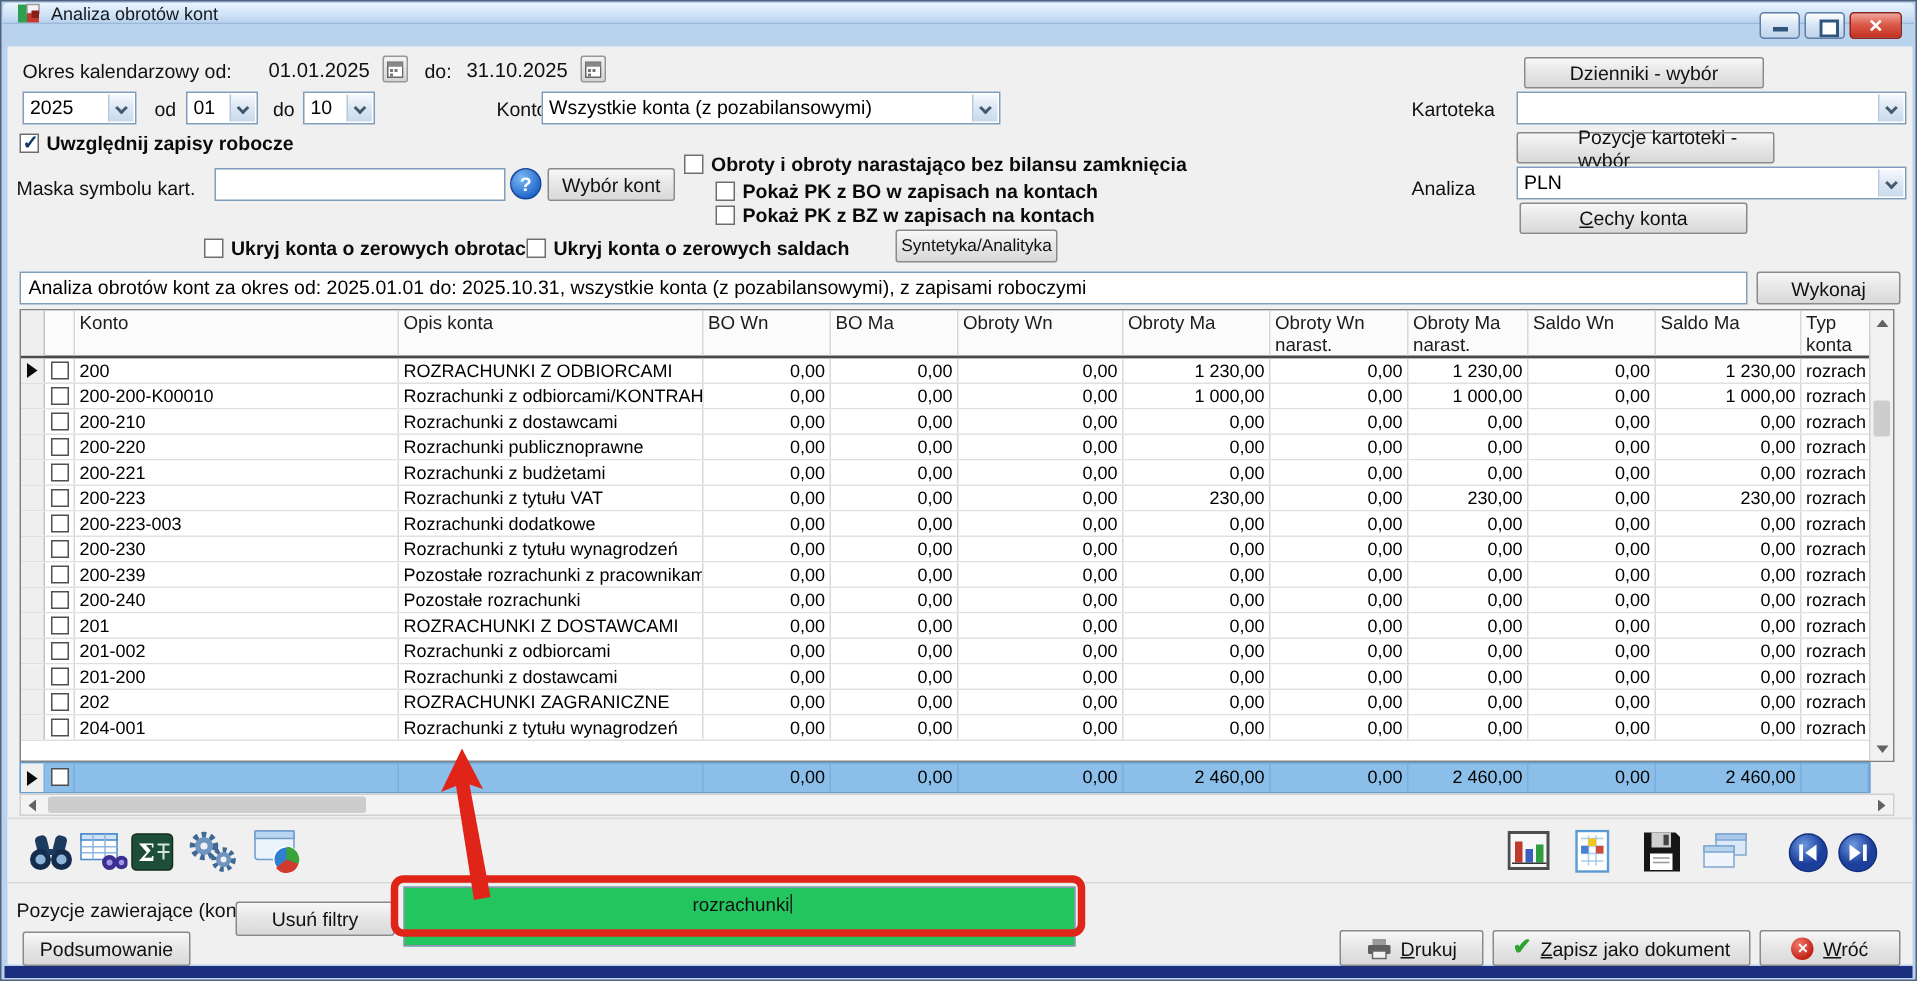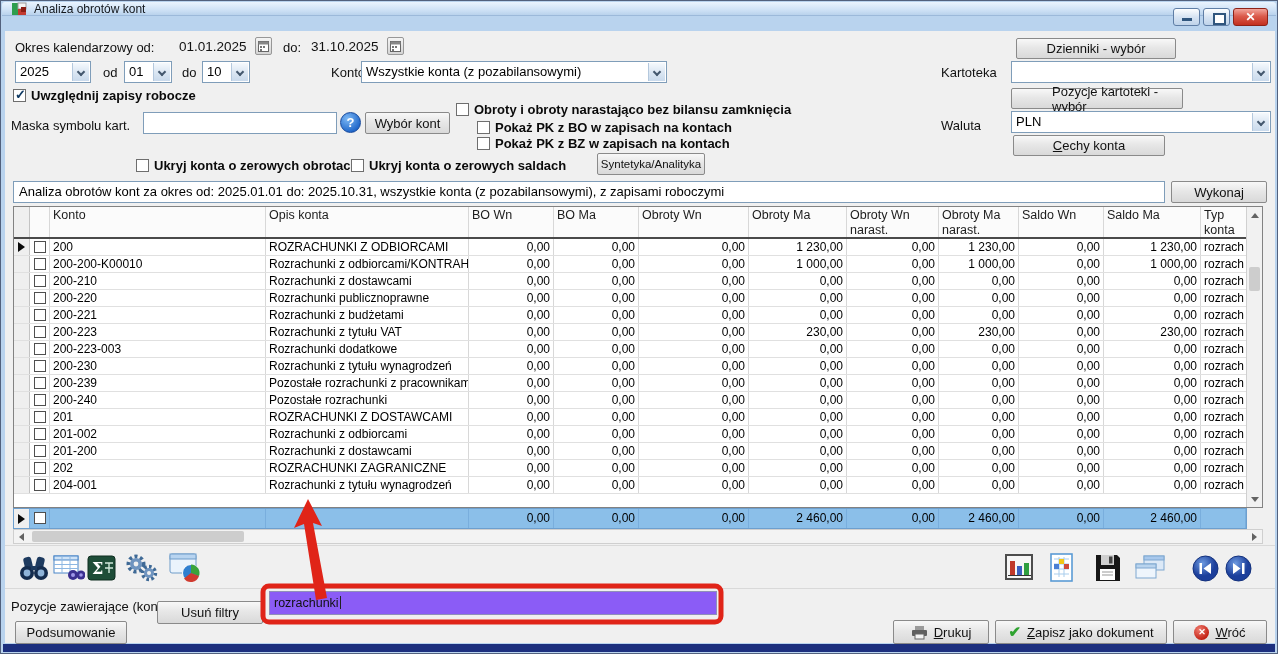--- a/index.html
+++ b/index.html
@@ -73,21 +73,21 @@
 
   .hsb { position:absolute; left:8px; top:498px; width:1250px; height:15px; background:#f3f3f3; border:1px solid #cfcfcf; }
   .tri-lf { position:absolute; left:5px; top:3px; width:0; height:0; border-top:4px solid transparent; border-bottom:4px solid transparent; border-right:5px solid #636363; }
   .tri-rt { position:absolute; right:5px; top:3px; width:0; height:0; border-top:4px solid transparent; border-bottom:4px solid transparent; border-left:5px solid #636363; }
   .hthumb { position:absolute; left:18px; top:1px; width:212px; height:11px; background:#cdcdcd; border-radius:2px; }
 
   .toolbar { position:absolute; left:0; top:514px; width:1270px; height:44px; background:#f0f0f0; border-top:1px solid #d9d9d9; border-bottom:1px solid #d9d9d9; }
   .tbi { position:absolute; top:6px; width:34px; height:32px; display:flex; align-items:center; justify-content:center; }
 
   .filterlab { position:absolute; left:6px; top:568px; font-size:13px; color:#111; }
-  .filterinp { position:absolute; left:264px; top:560px; width:448px; height:24px; background:#8b5cf6; border:1px solid #9090b8; font-size:12.5px; line-height:22px; padding-left:4px; color:#111; }
+  .filterinp { position:absolute; left:264px; top:560px; width:448px; height:40px; background:#22c55e; border:1px solid #9090b8; font-size:12.5px; line-height:22px; padding-left:4px; color:#111;text-align:center; }
   .caret { display:inline-block; width:1px; height:13px; background:#222; vertical-align:-2px; margin-left:1px; }
 
   .annot { position:absolute; left:0; top:0; pointer-events:none; z-index:50; }
 
   .gchk { color:#2fa330; font-size:15px; font-weight:bold; line-height:14px; }
   .redx { width:15px; height:15px; border-radius:50%; background:radial-gradient(circle at 35% 30%, #ef7a6d, #c01d10 75%); color:#fff; font-size:9px; font-weight:bold; text-align:center; line-height:15px; }
 </style>
 </head>
 <body>
 
@@ -191,21 +191,21 @@
         <span>Wybór kont</span>
       </div>
     <div class="cbx" style="left:472px; top:105px;">
         <span class="box"></span>
         <span class="lbl">Pokaż PK z BZ w zapisach na kontach</span>
       </div>
     <div class="cbx" style="left:472px; top:89px;">
         <span class="box"></span>
         <span class="lbl">Pokaż PK z BO w zapisach na kontach</span>
       </div>
-    <span class="lab" style="left:936px; top:87px;">Waluta</span>
+    <span class="lab" style="left:936px; top:87px;">Analiza</span>
     <div class="dd" style="left:1006px; top:80px; width:260px;">
         <span class="txt">PLN</span>
         <span class="dda">
           <span class="chev"></span>
         </span>
       </div>
     <div class="btn" style="left:1008px; top:104px; width:152px; height:21px;">
         <span><u>C</u>echy konta</span>
       </div>
 

